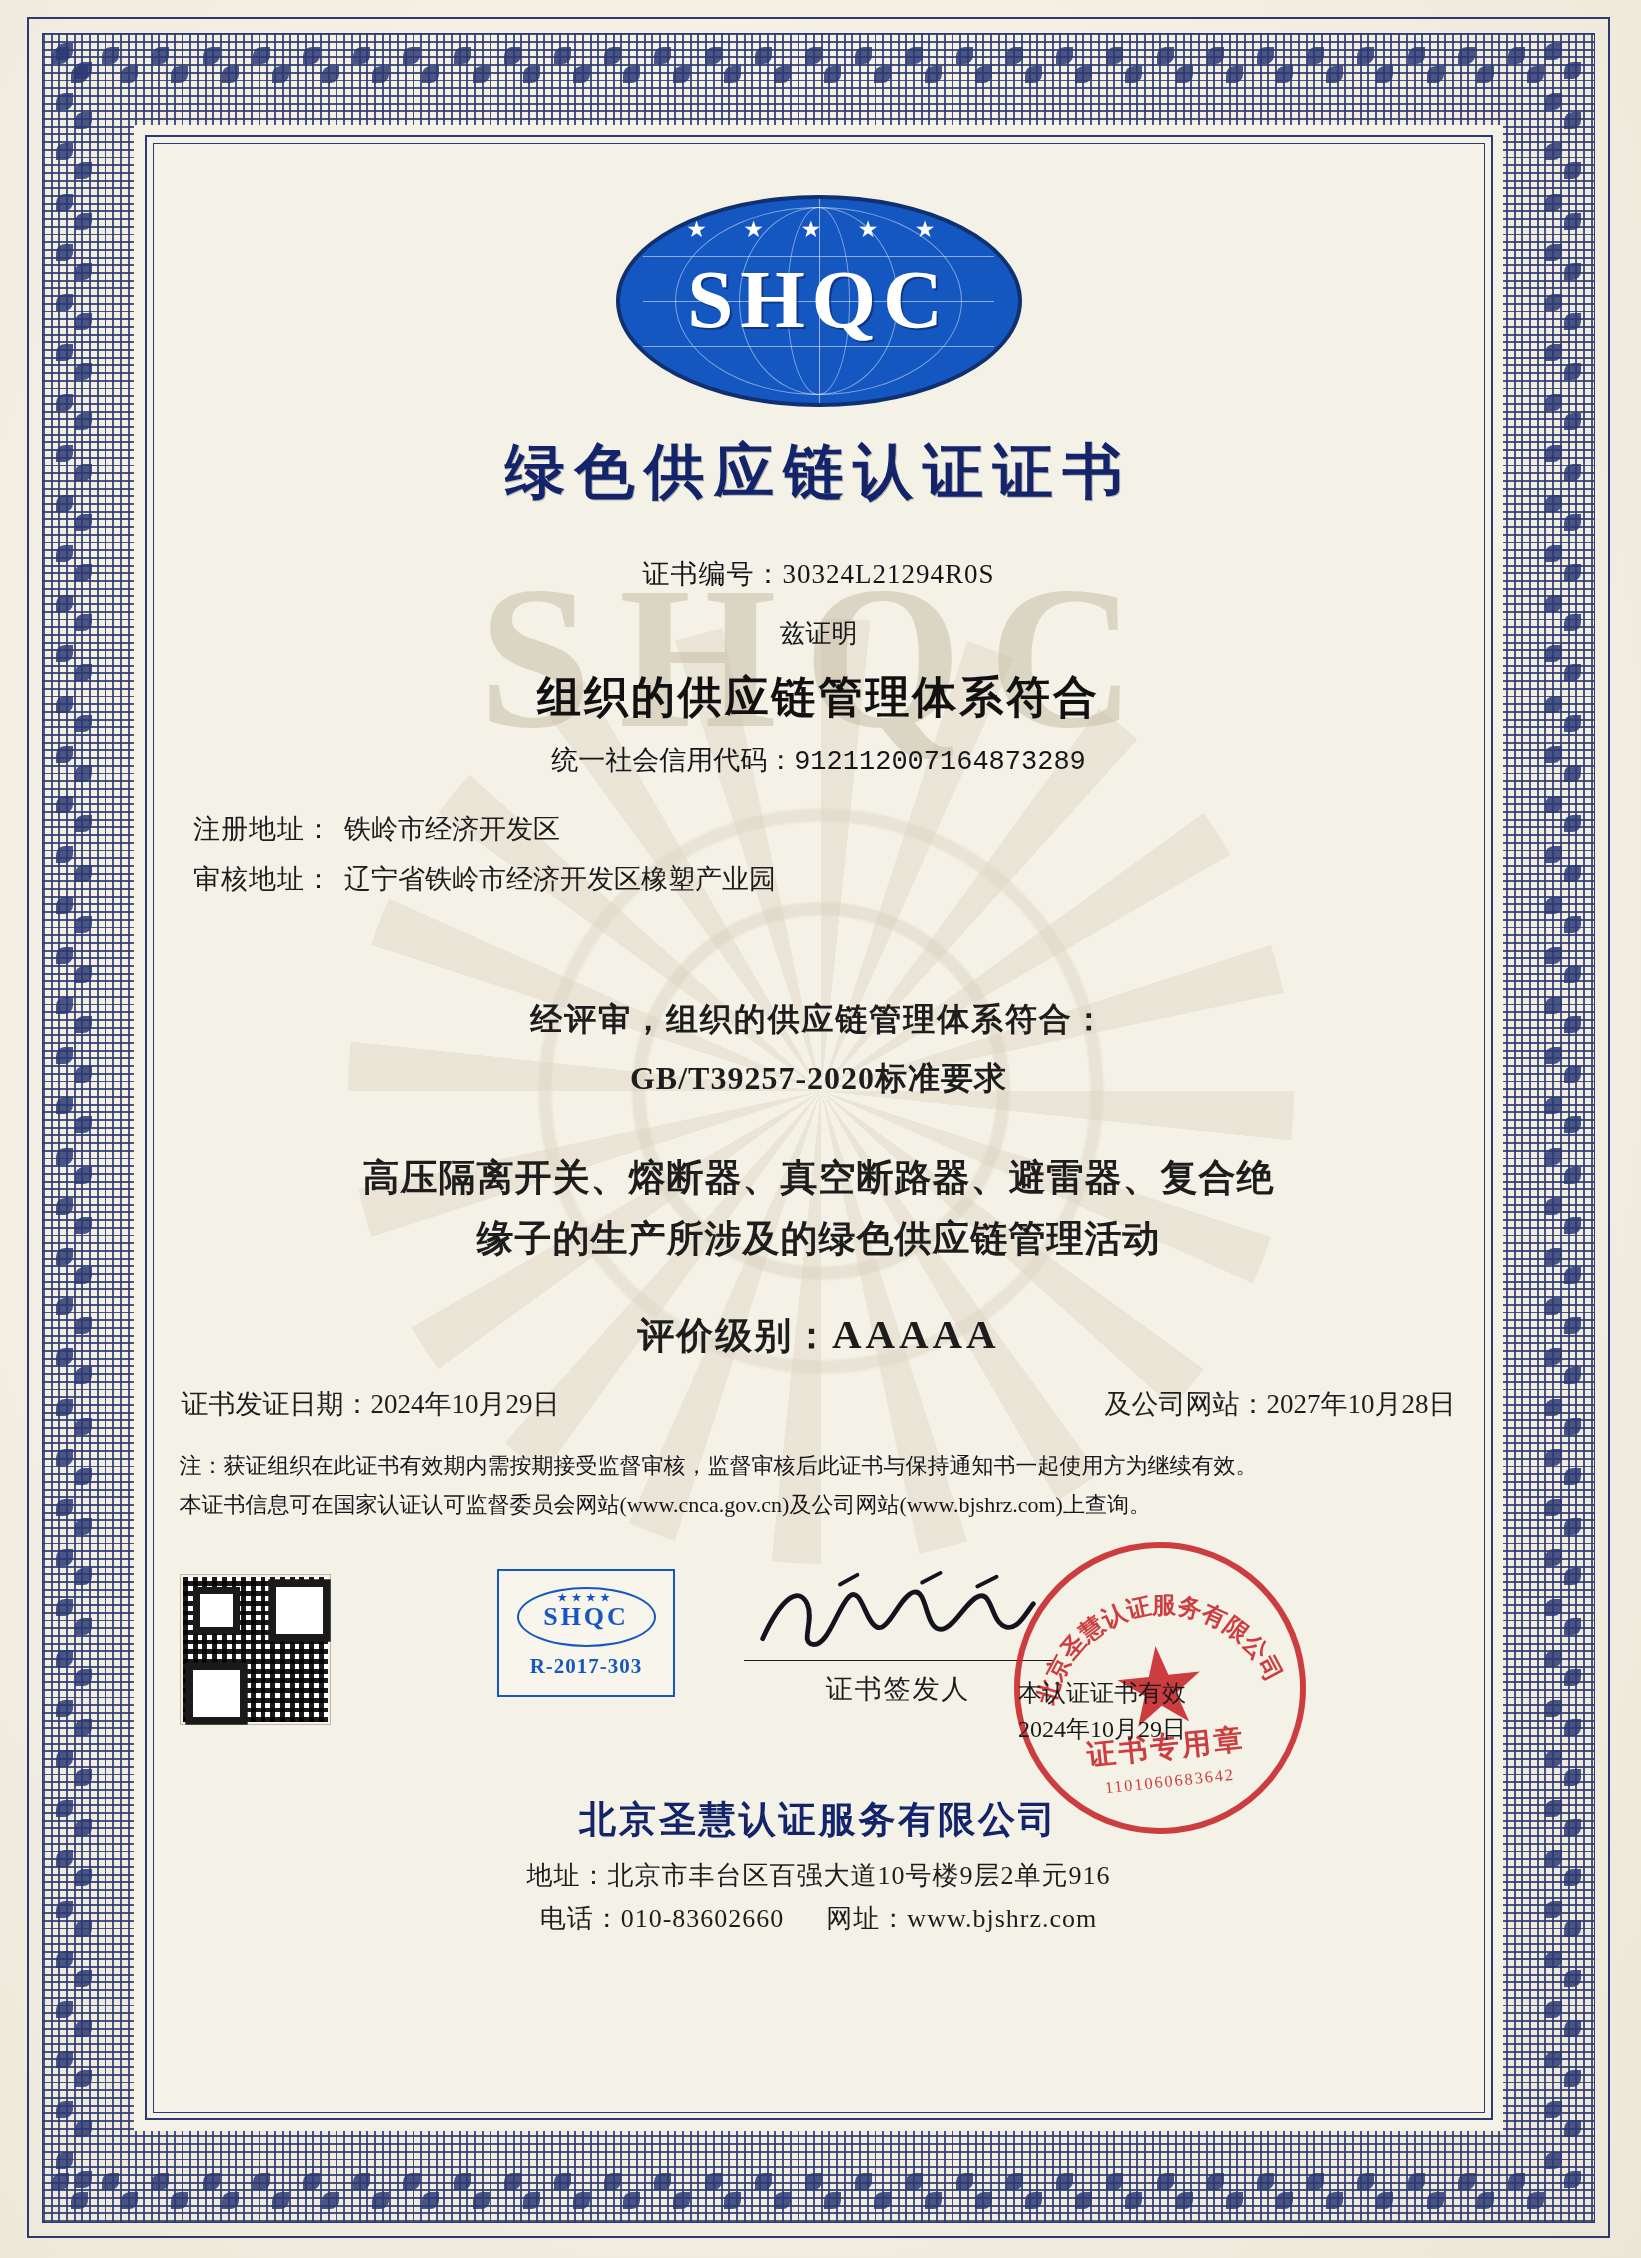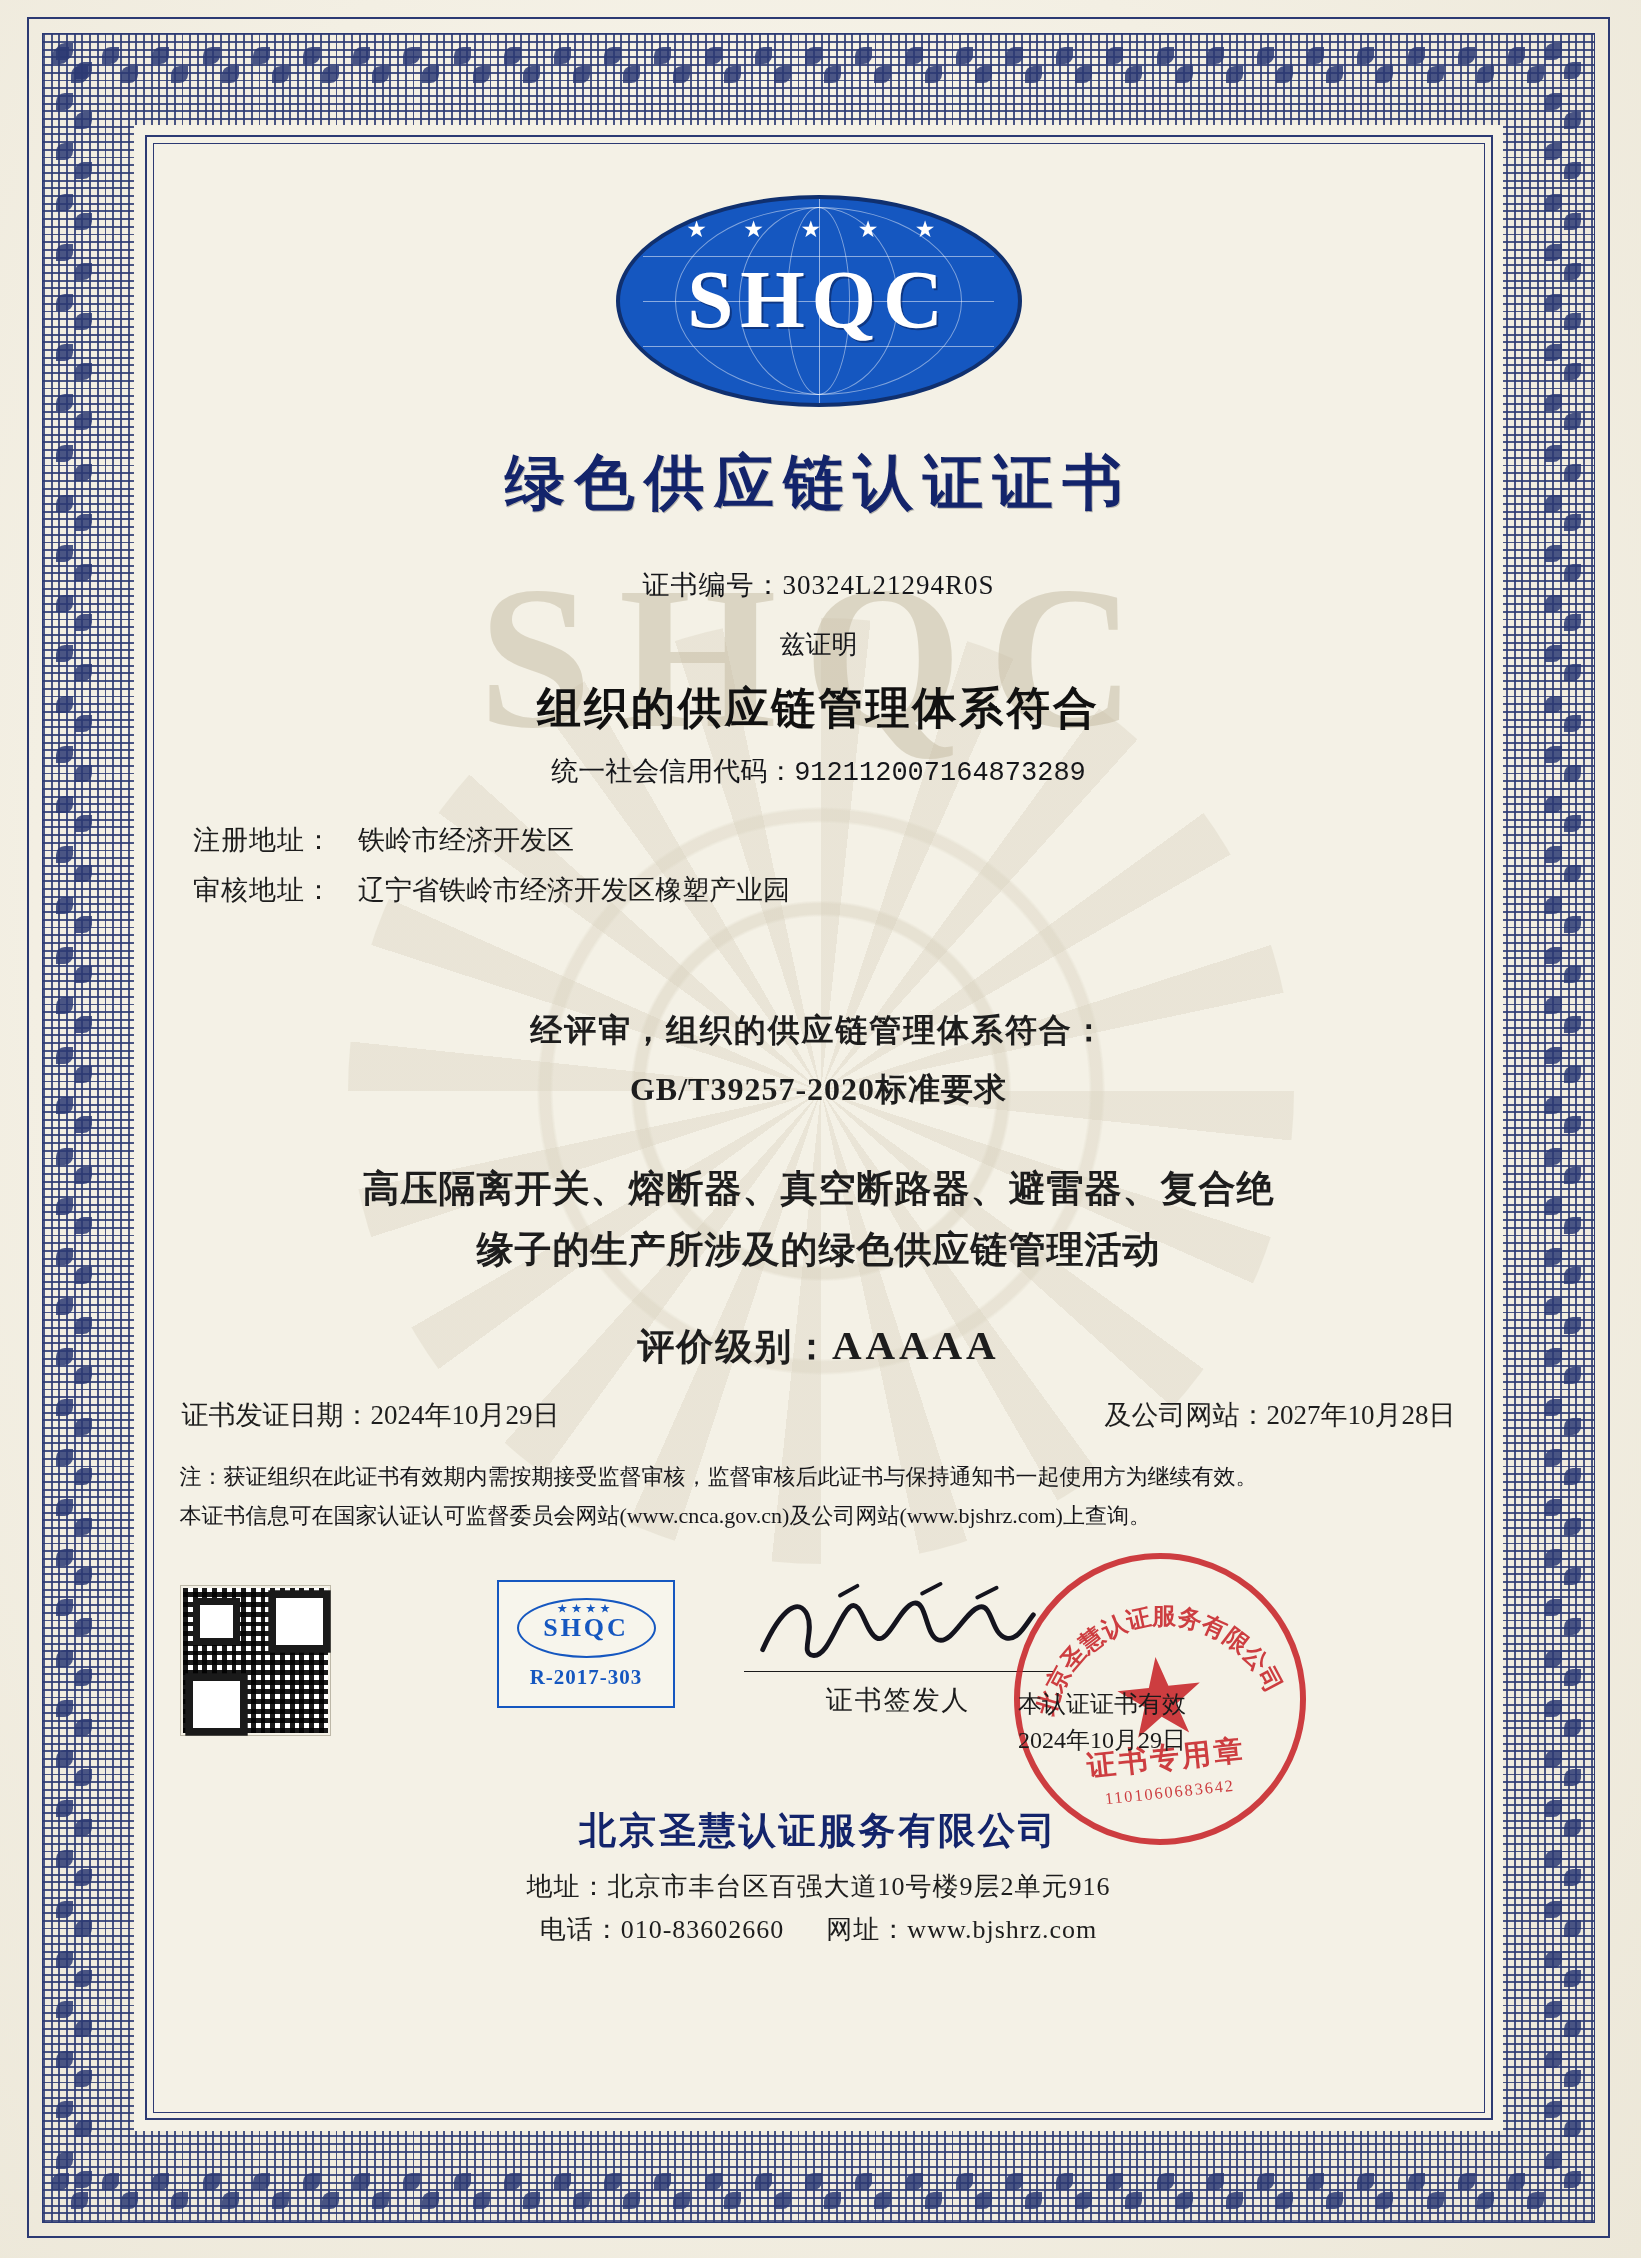--- a/index.html
+++ b/index.html
@@ -218,21 +218,21 @@
     color: #ffffff;
     font-size: 83px;
     font-weight: 700;
     letter-spacing: 6.8px;
     font-family: "Liberation Serif", serif;
     text-shadow: 1.9px 1.9px 0 rgba(10,30,80,.55);
   }
 
   
   #cert-title {
-    margin-top: 36px;
+    margin-top: 25px;
     font-size: 60px;
     font-weight: 700;
     letter-spacing: 9.7px;
     color: #13246b;
     font-family: "DejaVu Serif", "Liberation Serif", serif;
     text-shadow: 1px 1px 0 rgba(0,0,0,.25);
   }
 
   .line {
     font-size: 26px;
@@ -265,21 +265,21 @@
     margin-top: 21px;
     text-align: left;
     padding-left: 29px;
   }
   .addr-row {
     font-size: 27px;
     line-height: 1.85;
     white-space: nowrap;
   }
   .addr-label { letter-spacing: 1px; }
-  .addr-val { margin-left: 25px; }
+  .addr-val { margin-left: 11px; }
 
   #conformity {
     margin-top: 93px;
     font-size: 32px;
     font-weight: 700;
     letter-spacing: 1.9px;
   }
   #standard {
     margin-top: 15.4px;
     font-size: 32px;

